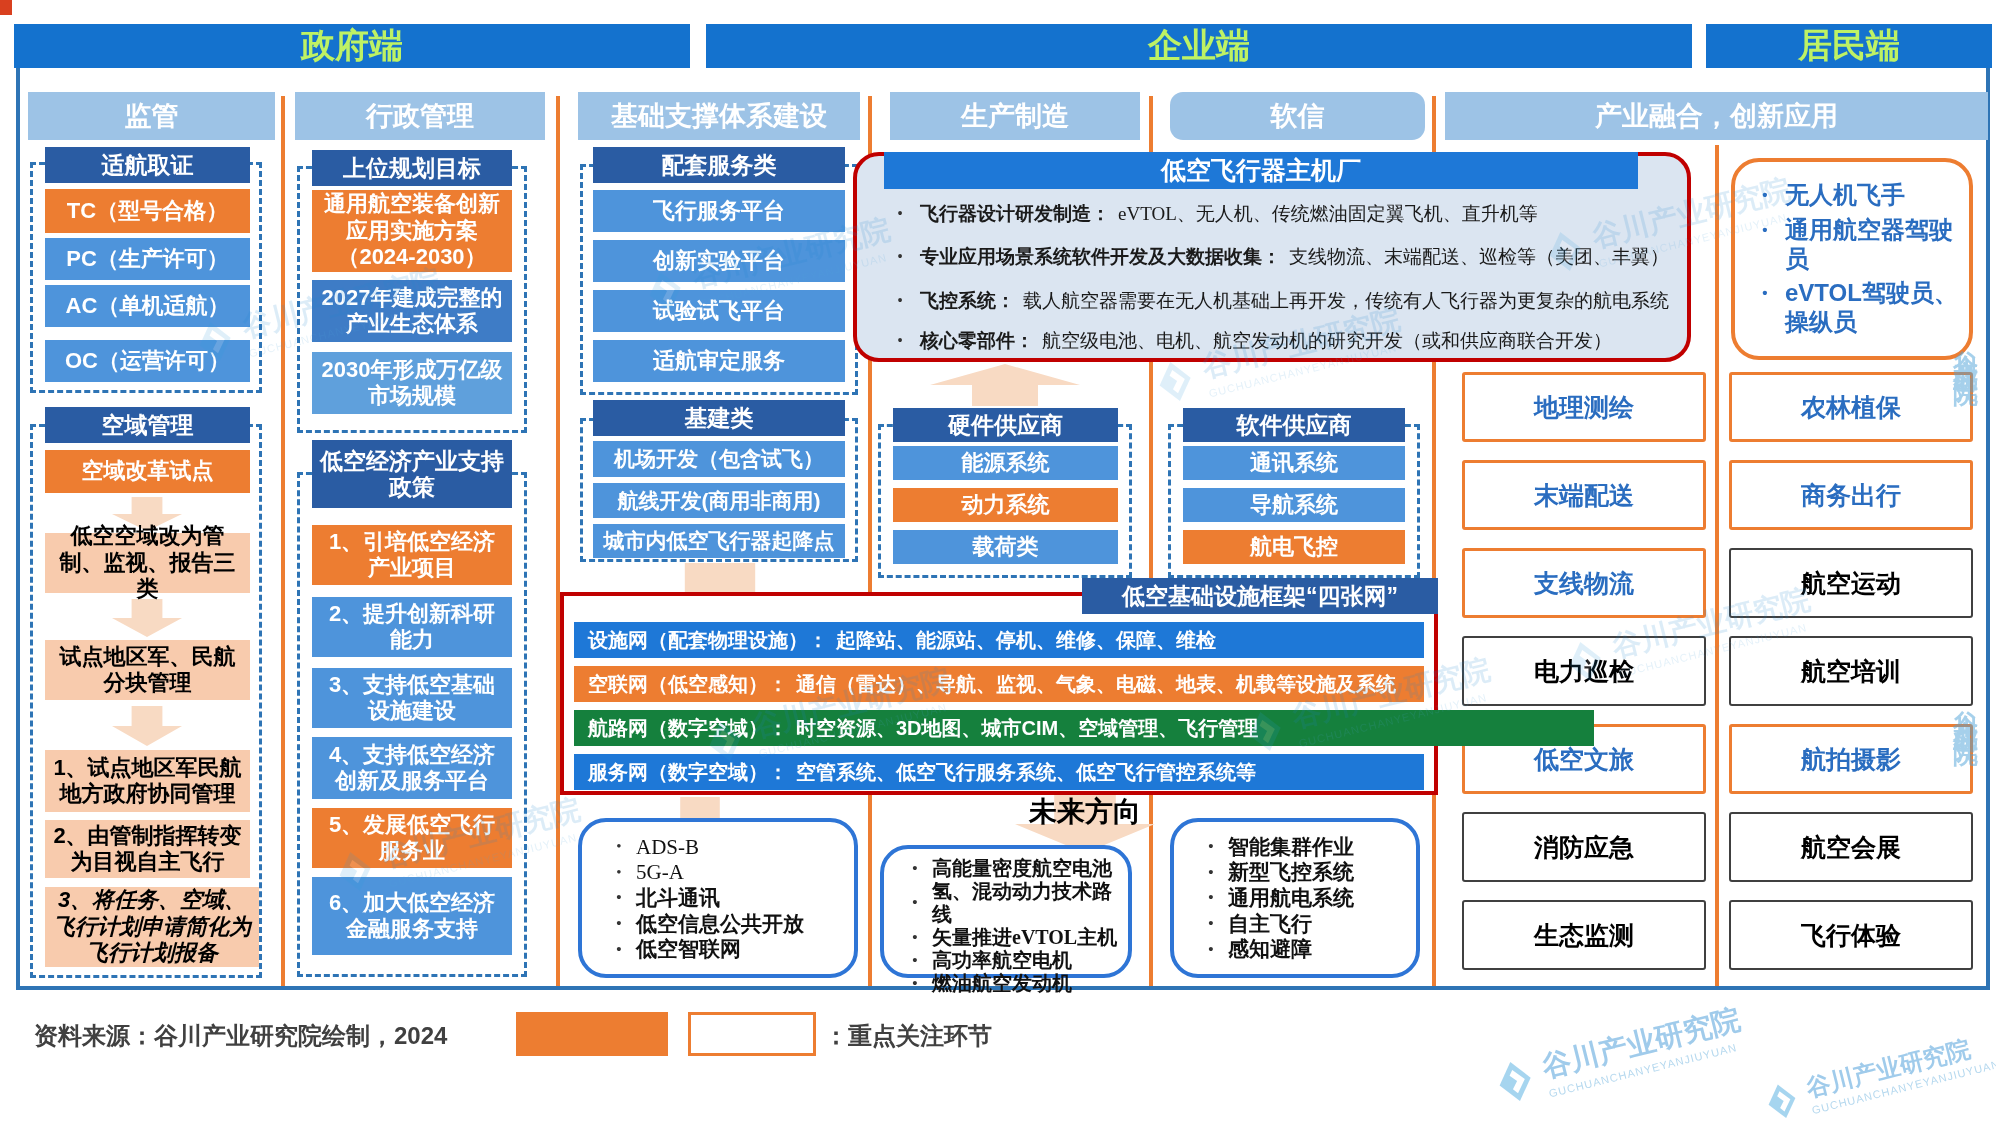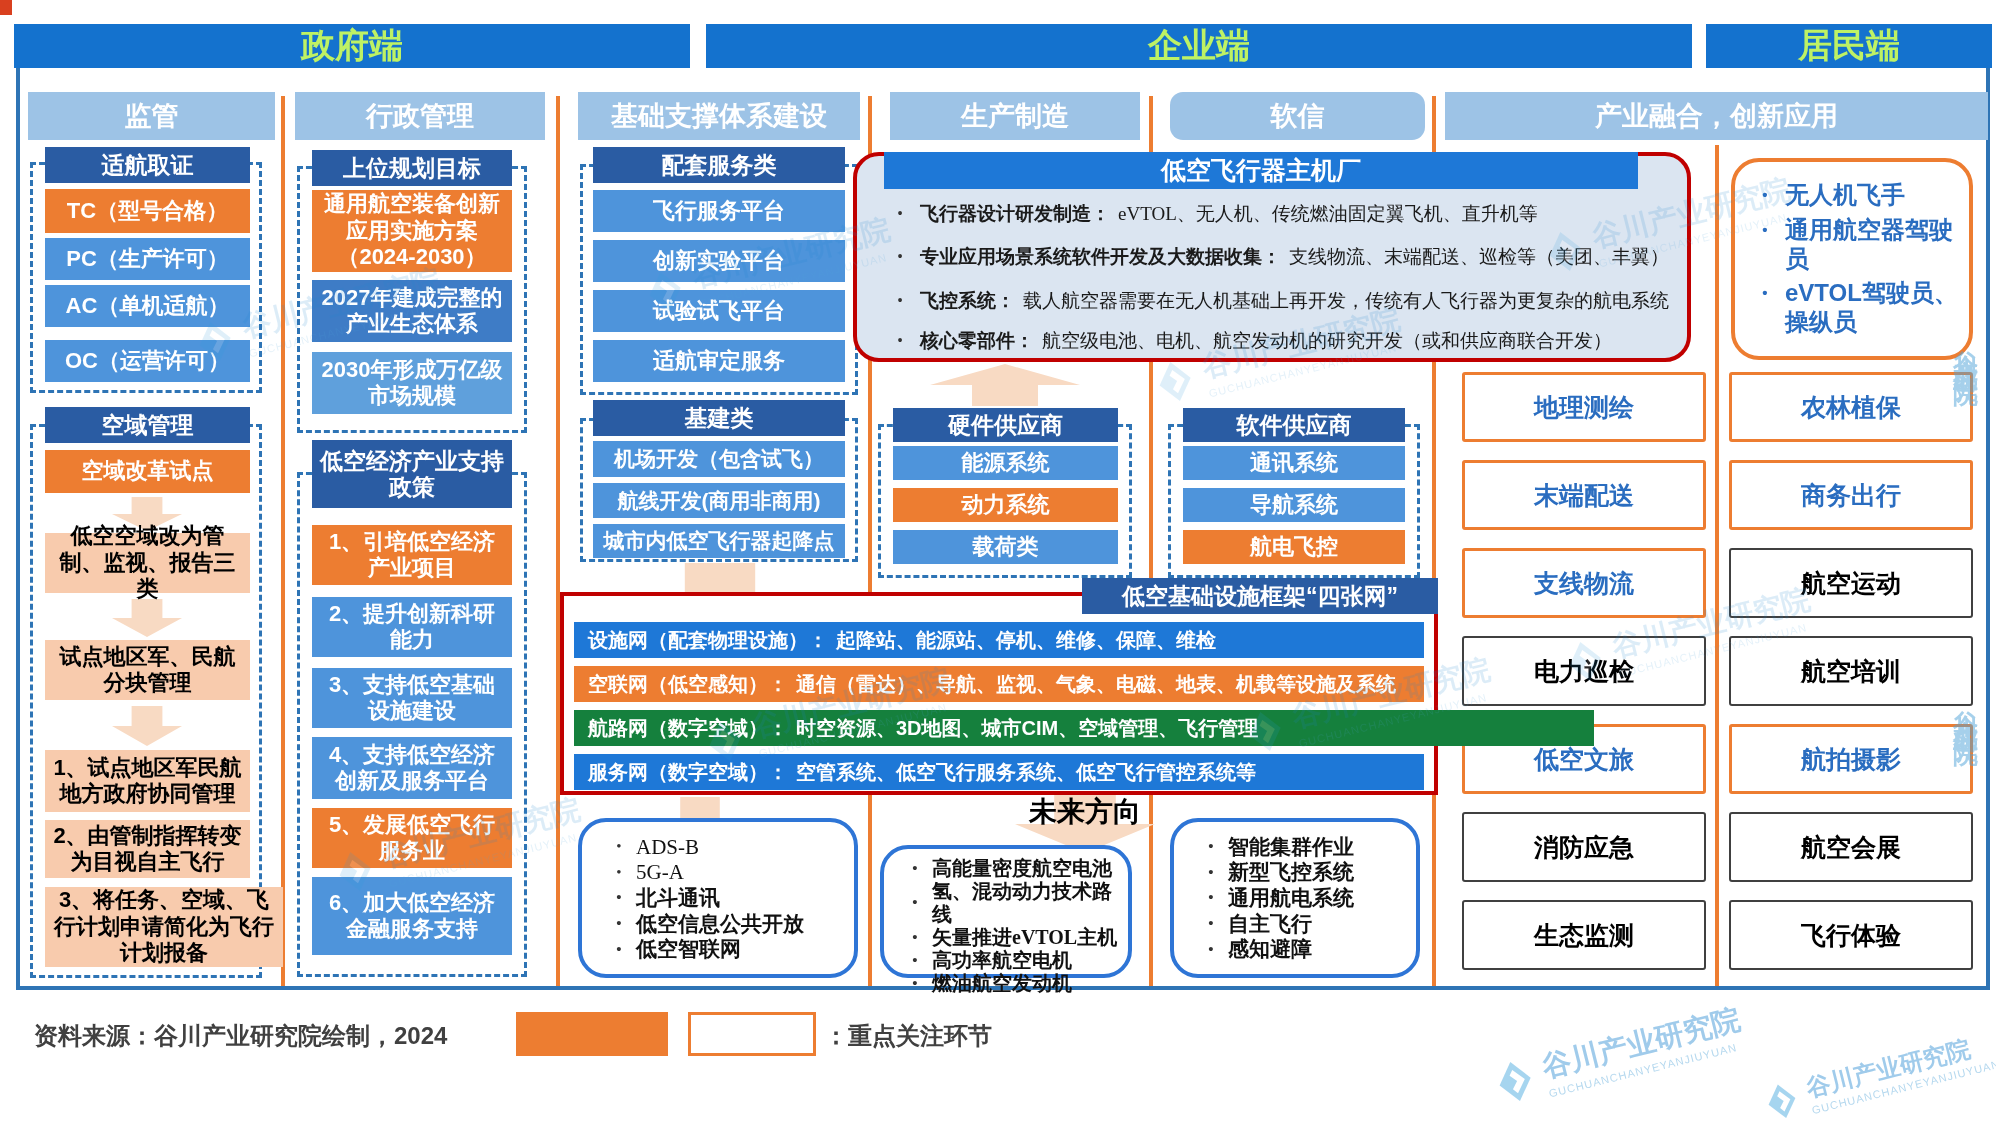--- a/index.html
+++ b/index.html
@@ -124,21 +124,21 @@
   <div class="abs item peach" style="left:45px;top:640px;width:205px;height:60px;">
       <span>试点地区军、民航分块管理</span>
     </div>
   <div class="abs arrow-dn" style="left:112px;top:706px;width:70px;height:40px;"></div>
   <div class="abs item peach" style="left:45px;top:750px;width:205px;height:62px;">
       <span>1、试点地区军民航地方政府协同管理</span>
     </div>
   <div class="abs item peach" style="left:45px;top:820px;width:205px;height:58px;">
       <span>2、由管制指挥转变为目视自主飞行</span>
     </div>
-  <div class="abs item peach" style="left:45px;top:887px;width:238px;height:80px;">
+  <div class="abs item peach" style="left:45px;top:887px;width:214px;height:80px;font-style:italic;">
       <span>3、将任务、空域、飞行计划申请简化为飞行计划报备</span>
     </div>
 
   <div class="abs dashbox" style="left:297px;top:166px;width:230px;height:267px;"></div>
   <div class="abs subhdr" style="left:312px;top:150px;width:200px;height:36px;">
       <span>上位规划目标</span>
     </div>
   <div class="abs item orange" style="left:312px;top:190px;width:200px;height:82px;">
       <span>通用航空装备创新应用实施方案（2024-2030）</span>
     </div>

